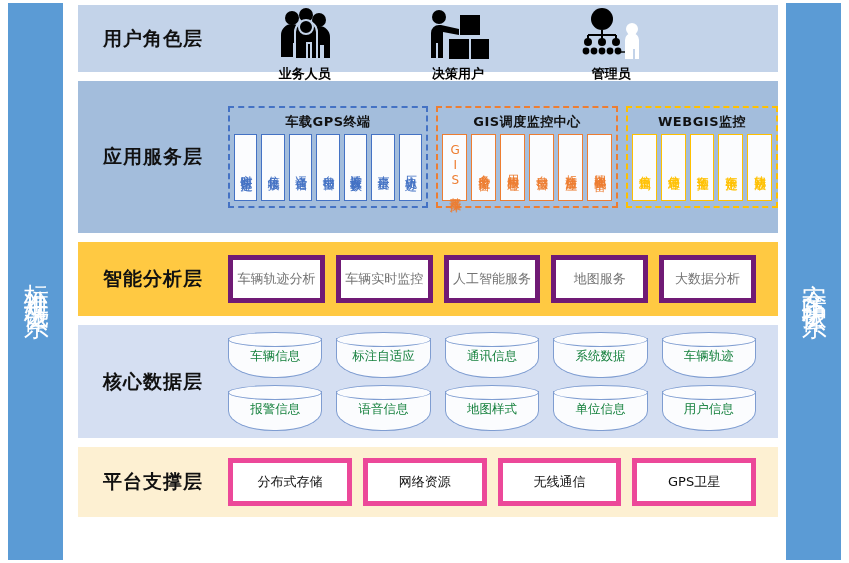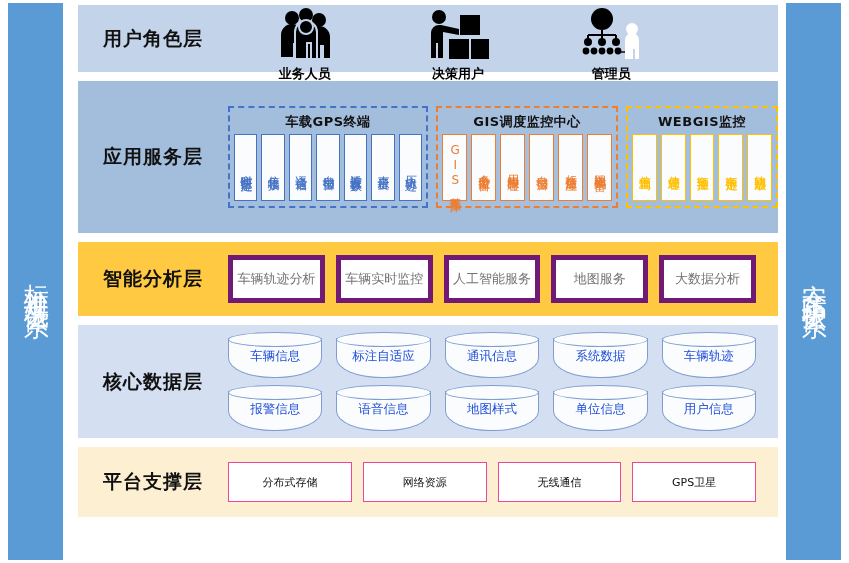--- a/index.html
+++ b/index.html
@@ -117,29 +117,29 @@
     background:#FBFCFE;
   }
   .cyl .top{
     position:absolute;left:0;right:0;top:0;height:13px;
     border:1px solid #7F9DD1;border-radius:50%/50%;
     background:#FBFCFE;
   }
   .cyl .txt{
     position:absolute;left:0;right:0;top:13px;height:22px;
     display:flex;align-items:center;justify-content:center;
-    font-size:12.5px;color:#1d4ed8;font-family:"DejaVu Sans",sans-serif;
+    font-size:12.5px;color:#15803d;font-family:"DejaVu Sans",sans-serif;
   }
 
   
   #platform-list{display:flex;align-items:center;gap:11px;padding-right:22px;}
   .pf-cell{
-    flex:1 1 0;height:38px;background:#ffffff;border:1px solid #ec4899;
-    display:flex;align-items:center;justify-content:center;
-    font-size:11px;color:#111;font-family:"DejaVu Sans",sans-serif;
+    flex:1 1 0;height:38px;background:#ffffff;border:5px solid #ec4899;
+    display:flex;align-items:center;justify-content:center;
+    font-size:13px;color:#111;font-family:"DejaVu Sans",sans-serif;
   }
 </style>
 </head>
 <body>
 
 <div id="root">
 
   <div class="sidebar" id="sidebar-left">
     <div class="sidebar-text">标准规范体系</div>
   </div>

